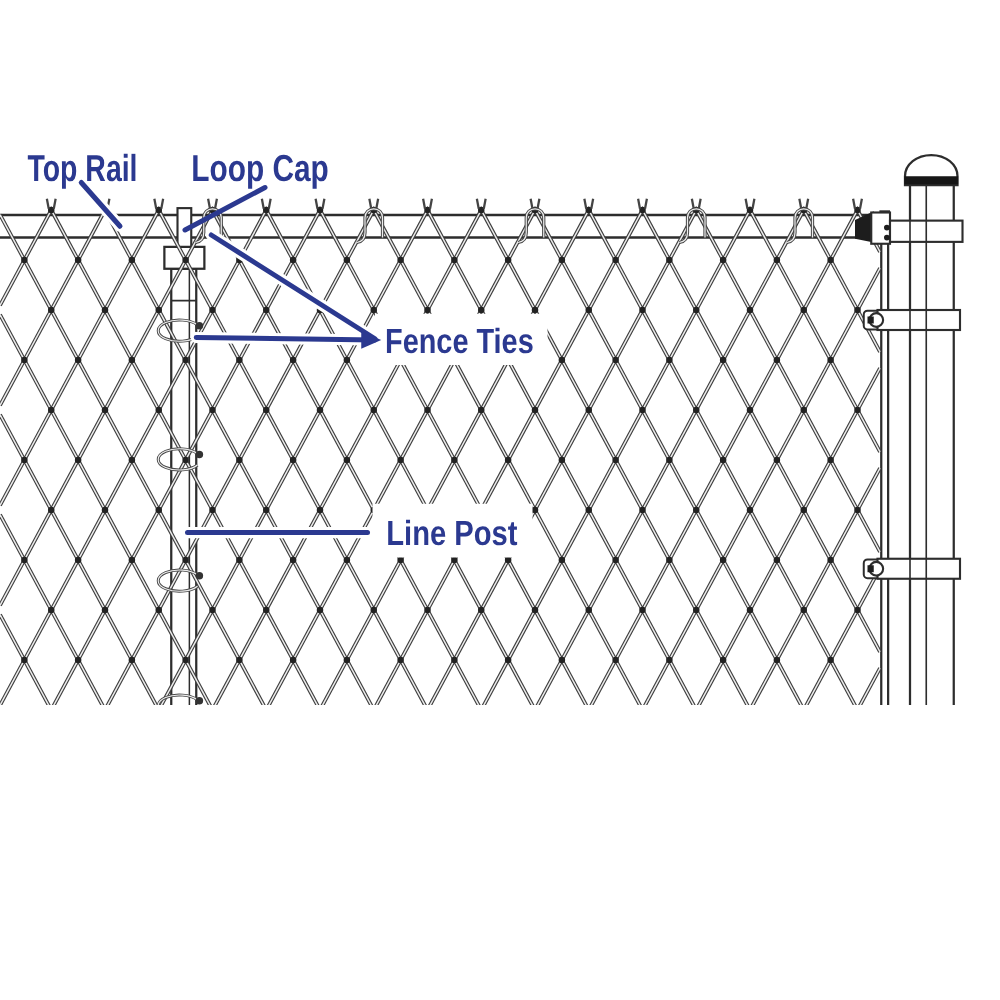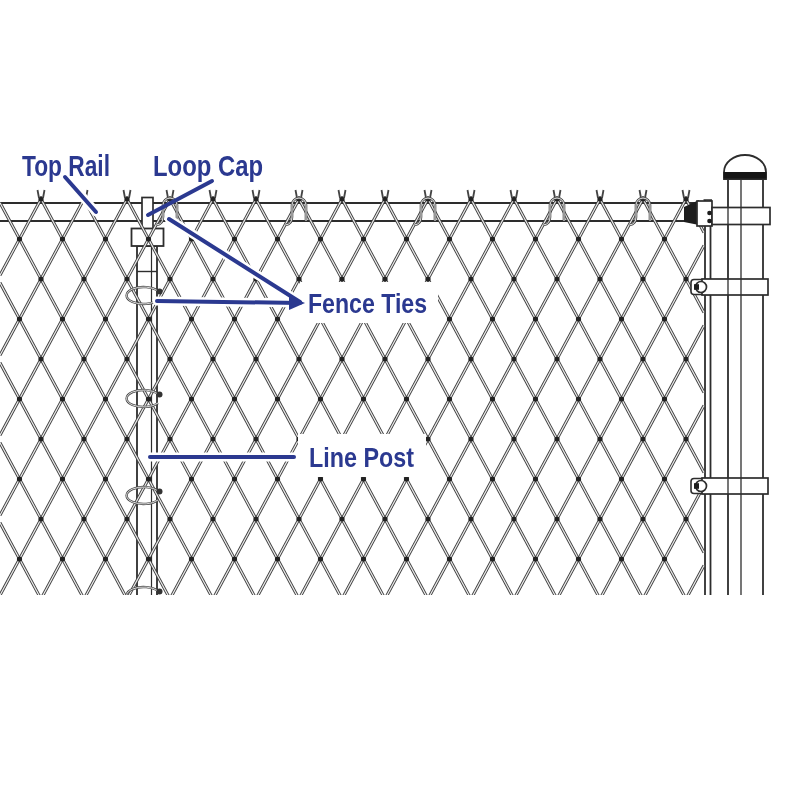--- a/index.html
+++ b/index.html
@@ -1,17 +1,17 @@
 <!DOCTYPE html>
 <html><head>
 <meta charset="utf-8">
 <style>
   html,body{margin:0;padding:0;background:#ffffff;}
   .stage{position:relative;width:800px;height:564px;background:#a3a3a3;overflow:hidden;
-         font-family:"Liberation Sans",sans-serif;margin-top:31px;}
+         font-family:"Liberation Sans",sans-serif;}
   svg text{font-family:"Liberation Sans",sans-serif;font-weight:bold;}
 </style>
 </head>
 <body>
 
 <div class="stage">
 <svg width="800" height="800" viewBox="0 0 800 800">
 
   <rect x="0" y="0" width="800" height="800" fill="#ffffff"></rect>
 

